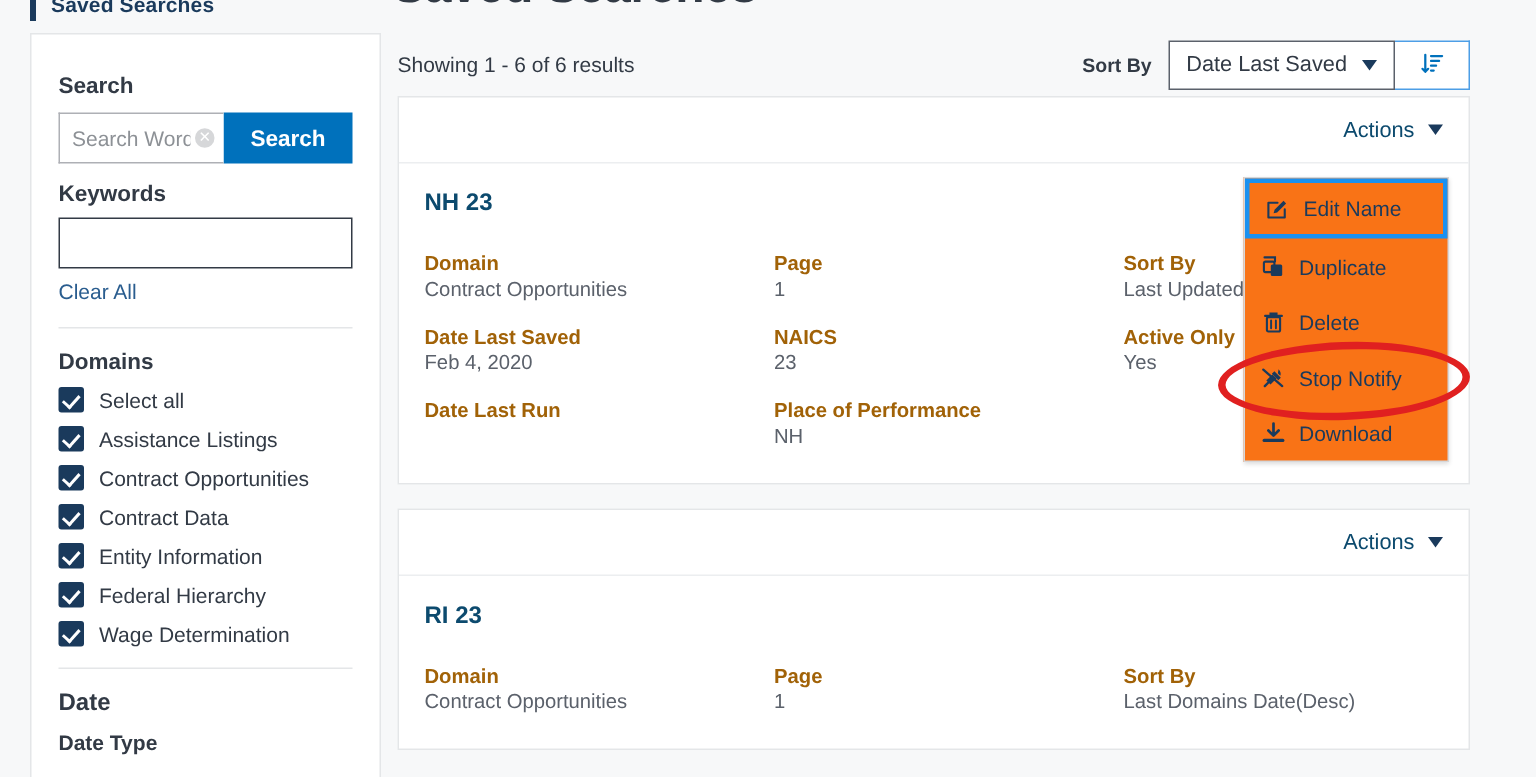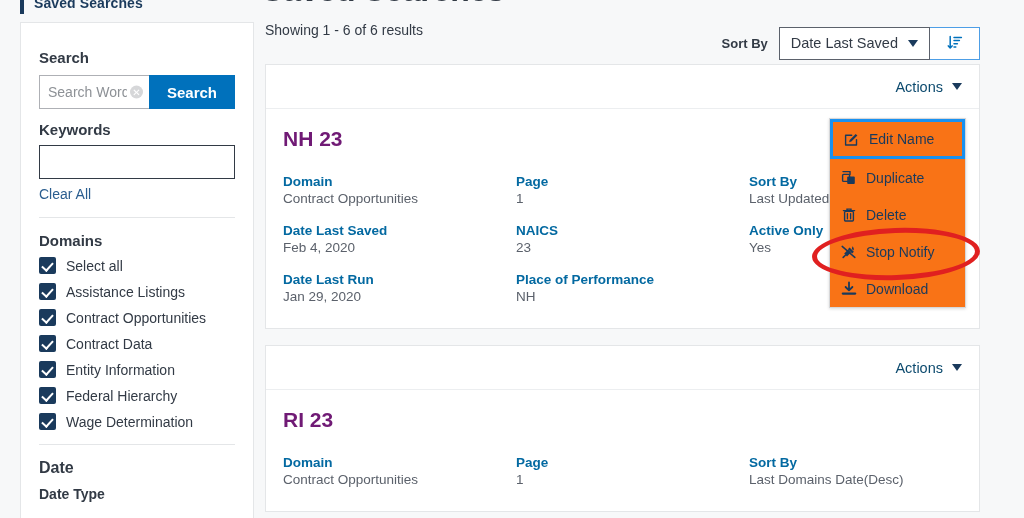--- a/index.html
+++ b/index.html
@@ -88,21 +88,21 @@
     left: 5px; top: 3px; width: 5px; height: 9px;
     border: solid #fff; border-width: 0 2px 2px 0;
     transform: rotate(42deg);
   }
   .chk-label { font-size: 14px; color: #323a45; }
   .date-h { font-size: 16px; font-weight: bold; color: #323a45; margin-bottom: 9px; }
   .date-type { font-size: 14px; font-weight: bold; color: #323a45; }
 
   
   .results { position: absolute; left: 265px; top: 22px; width: 715px; }
-  .results-bar { display: flex; height: 42px; }
+  .results-bar { display: flex; align-items: center; height: 42px; }
   .showing { font-size: 14px; color: #323a45; }
   .sort-wrap { margin-left: auto; display: flex; align-items: center; gap: 11px; }
   .sort-label { font-size: 13px; font-weight: bold; color: #323a45; }
   .sort-group { display: flex; height: 33px; }
   .sort-select {
     display: flex; align-items: center; gap: 10px;
     border: 1px solid #5b616b; background: #fff;
     padding: 0 11px; cursor: pointer;
   }
   .sort-select-text { font-size: 14.5px; color: #323a45; }
@@ -128,25 +128,25 @@
   }
   .actions-trigger { display: flex; align-items: center; gap: 9px; cursor: pointer; }
   .actions-text { font-size: 14.5px; color: #0c4a6e; }
   .chev-dk {
     width: 0; height: 0;
     border-left: 5px solid transparent; border-right: 5px solid transparent;
     border-top: 7px solid #1a3a5c;
   }
   .card-body { padding: 18px 17px 22px 17px; }
   .card-title {
-    font-size: 21px; font-weight: bold; color: #701a75;
+    font-size: 16px; font-weight: bold; color: #0c4a6e;
     margin-bottom: 22px; cursor: pointer; display: inline-block;
   }
   .meta-grid { display: grid; grid-template-columns: 233px 233px auto; row-gap: 14px; }
-  .meta-k { font-size: 13.5px; font-weight: bold; color: #0369a1; line-height: 17px; }
+  .meta-k { font-size: 13.5px; font-weight: bold; color: #a16207; line-height: 17px; }
   .meta-v { font-size: 13.5px; color: #5b616b; line-height: 18px; }
 
   
   .dropdown {
     position: absolute; left: 829px; top: 118px;
     width: 137px; background: #f97316;
     border: 1px solid #d6d7d9;
     box-shadow: 0 1px 3px rgba(0,0,0,.14);
     z-index: 20;
   }
@@ -282,21 +282,20 @@
           <div>
             <div class="meta-k">NAICS</div>
             <div class="meta-v">23</div>
           </div>
           <div>
             <div class="meta-k">Active Only</div>
             <div class="meta-v">Yes</div>
           </div>
           <div>
             <div class="meta-k">Date Last Run</div>
-            <div class="meta-v">Jan 29, 2020</div>
           </div>
           <div>
             <div class="meta-k">Place of Performance</div>
             <div class="meta-v">NH</div>
           </div>
         </div>
       </div>
     </div>
 
     <div class="card">

